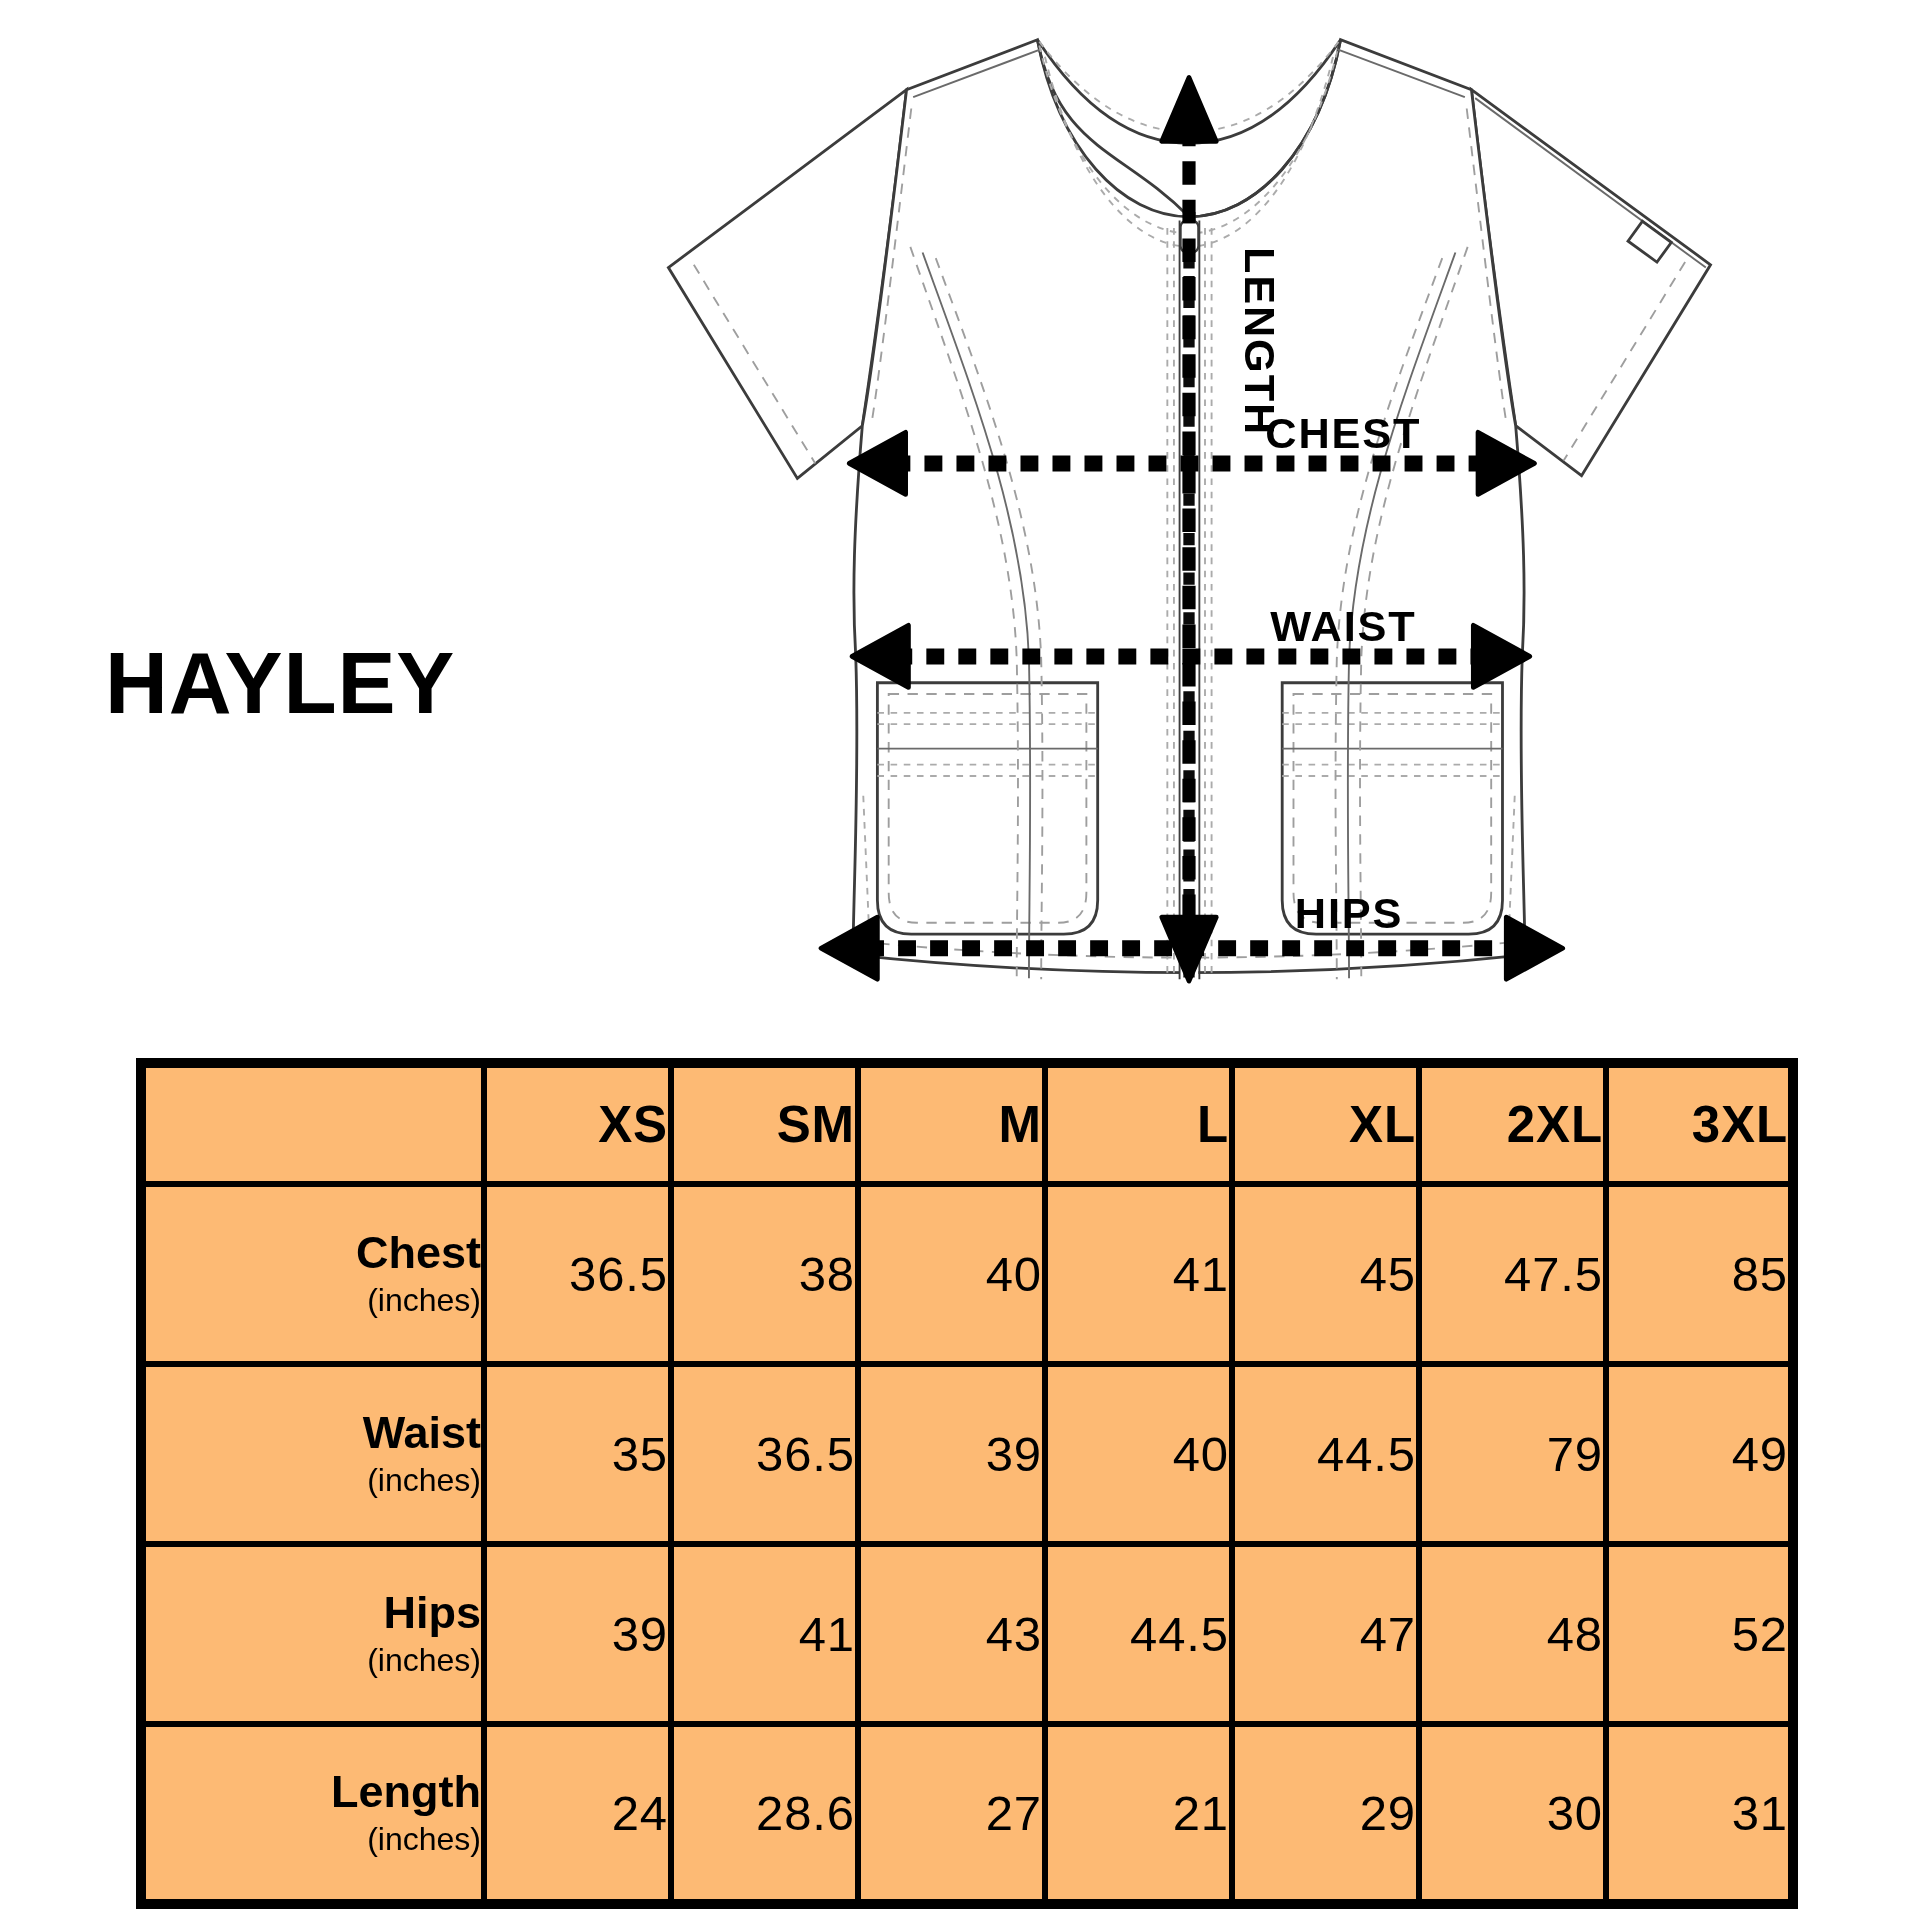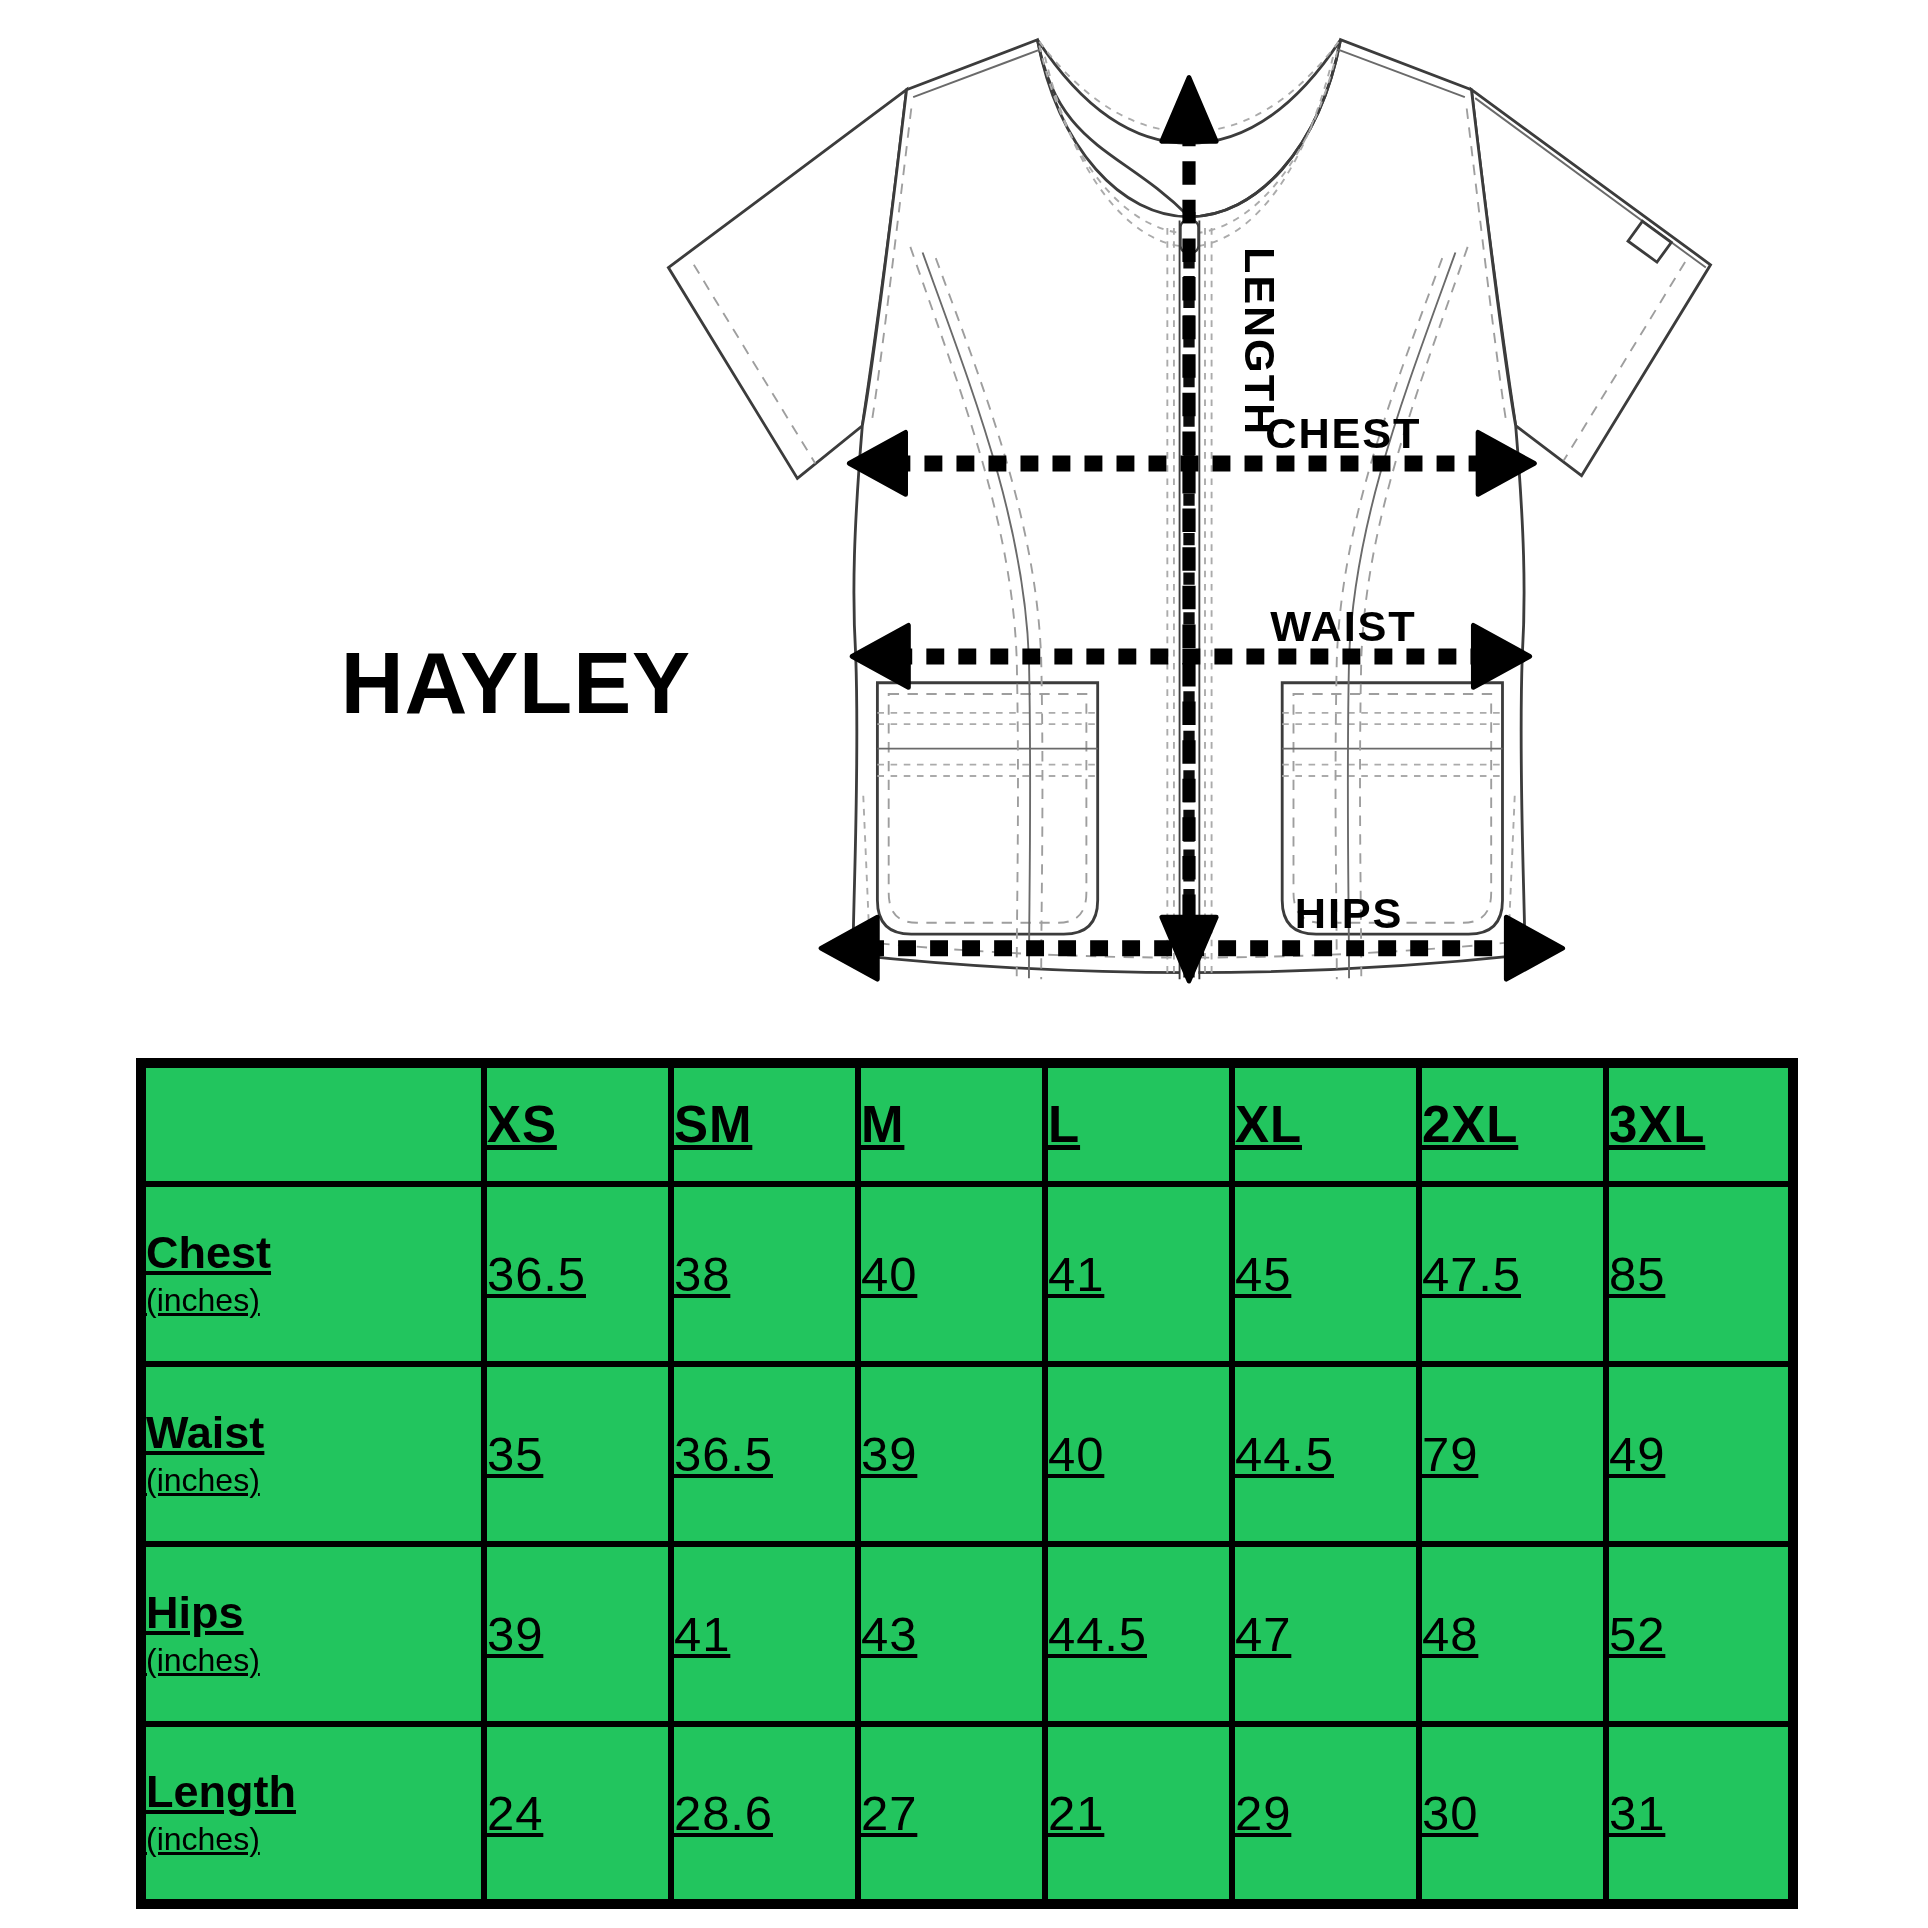--- a/index.html
+++ b/index.html
@@ -1,39 +1,39 @@
 <!DOCTYPE html>
 <html style="font-size:15px"><head>
 <meta charset="utf-8">
 <style>
   html,body{margin:0;padding:0;background:#ffffff;}
   .page{position:relative;width:1928px;height:1928px;background:#ffffff;overflow:hidden;
         font-family:"Liberation Sans",sans-serif;color:#000;}
   
-  .title{position:absolute;left:105px;top:612px;width:586px;text-align:right;
+  .title{position:absolute;left:105px;top:612px;width:586px;text-align:left;
          font-weight:700;font-size:87px;line-height:141px;letter-spacing:0.9px;color:#000;}
   
   .garment{position:absolute;left:0;top:0;}
   .o  {fill:none;stroke:#3c3c3c;stroke-width:3;}
   .ow {fill:#ffffff;stroke:#3c3c3c;stroke-width:3;}
   .thin{fill:none;stroke:#6a6a6a;stroke-width:2;}
   .d  {fill:none;stroke:#9e9e9e;stroke-width:2;stroke-dasharray:11 9;}
   .d2 {fill:none;stroke:#ababab;stroke-width:2;stroke-dasharray:7 7;}
   .tape{fill:none;stroke:#3c3c3c;stroke-width:2;}
   .teeth{fill:none;stroke:#0a0a0a;stroke-width:12;stroke-dasharray:13 8;}
   .arrow {stroke:#000;stroke-width:17;stroke-dasharray:19 15;fill:none;}
   .arrowv{stroke:#000;stroke-width:14;stroke-dasharray:25 16;fill:none;}
   .head{fill:#000;stroke:#000;stroke-width:5;stroke-linejoin:round;}
   .lbl{fill:#000;font-family:"Liberation Sans",sans-serif;font-weight:700;
        font-size:46px;letter-spacing:2px;}
   
   .size-table{position:absolute;left:136px;top:1058px;border-collapse:collapse;
               table-layout:fixed;background:#fff;}
-  .size-table th,.size-table td{border:6.6px solid #000;text-align:left;vertical-align:middle;
-              padding:0;background:#22c55e;text-decoration:underline;}
+  .size-table th,.size-table td{border:6.6px solid #000;text-align:right;vertical-align:middle;
+              padding:0;background:#fdba74;}
   .size-table{border:10.4px solid #000;}
   .size-table .hdr{height:121px;font-size:51px;font-weight:700;letter-spacing:0.9px;}
   .size-table .datarow{height:180px;}
   .size-table td{font-size:49px;font-weight:400;letter-spacing:0.9px;}
   .rlabel{font-size:45px;font-weight:700;line-height:53px;}
   .runit{font-size:32px;font-weight:400;line-height:43px;}
 </style>
 </head>
 <body>
 

